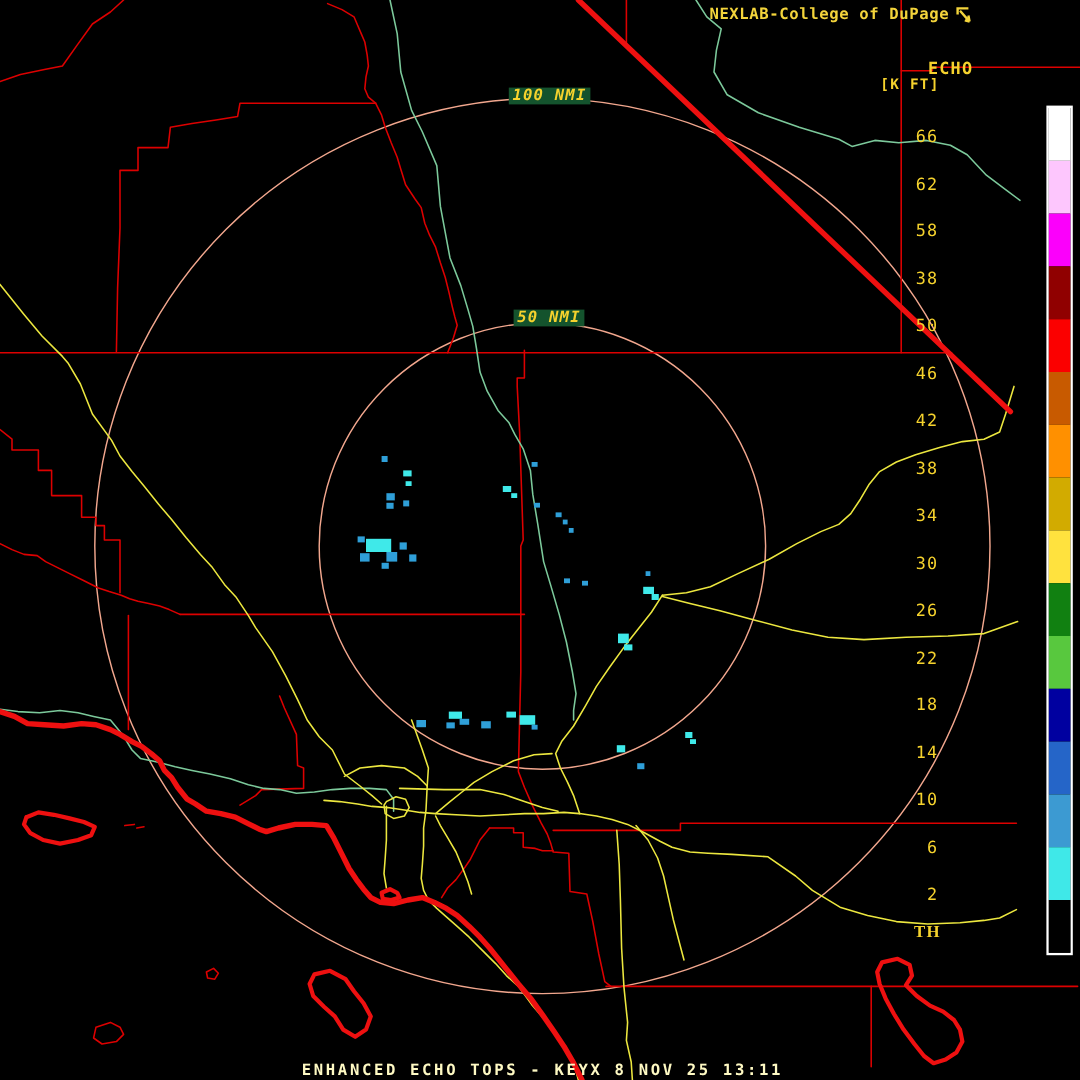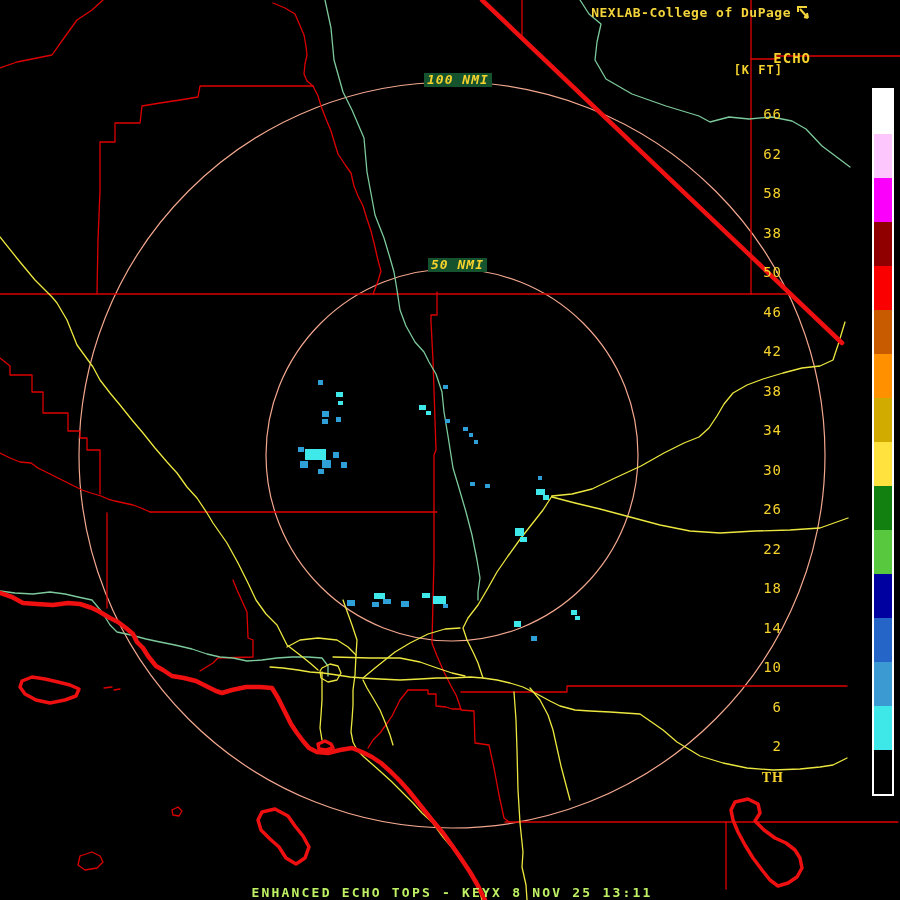--- a/index.html
+++ b/index.html
@@ -166,14 +166,14 @@
       <div class="abs tick" style="top: 619.5px; color: rgb(245, 210, 45);">14</div>
       <div class="abs tick" style="top: 659px; color: rgb(245, 210, 45);">10</div>
       <div class="abs tick" style="top: 698.5px; color: rgb(245, 210, 45);">6</div>
       <div class="abs tick" style="top: 738px; color: rgb(245, 210, 45);">2</div>
     </div>
   <div class="abs tick" id="th-label" style="color: rgb(245, 210, 45); font-family: Liberation Serif, serif;">TH</div>
 
   <div class="abs ring-label" id="ring-label-100" style="color: rgb(245, 210, 45);">100 NMI</div>
   <div class="abs ring-label" id="ring-label-50" style="color: rgb(245, 210, 45);">50 NMI</div>
 
-  <div class="abs" id="caption" style="color: #bef264;">ENHANCED ECHO TOPS - KEYX 8 NOV 25 13:11</div>
+  <div class="abs" id="caption" style="color: #fef9c3;">ENHANCED ECHO TOPS - KEYX 8 NOV 25 13:11</div>
 </div>
 
 </body></html>

